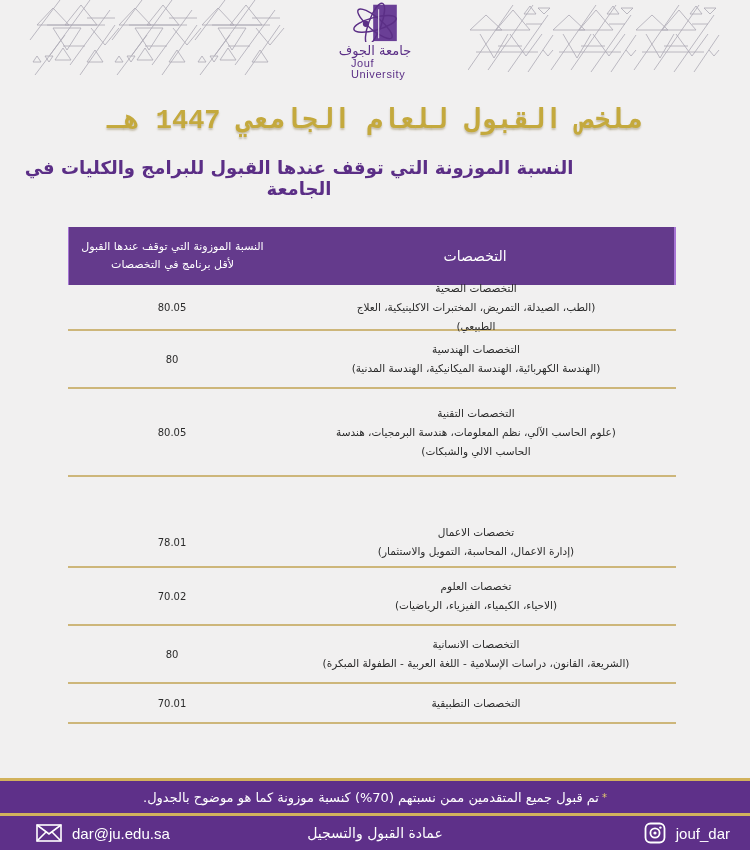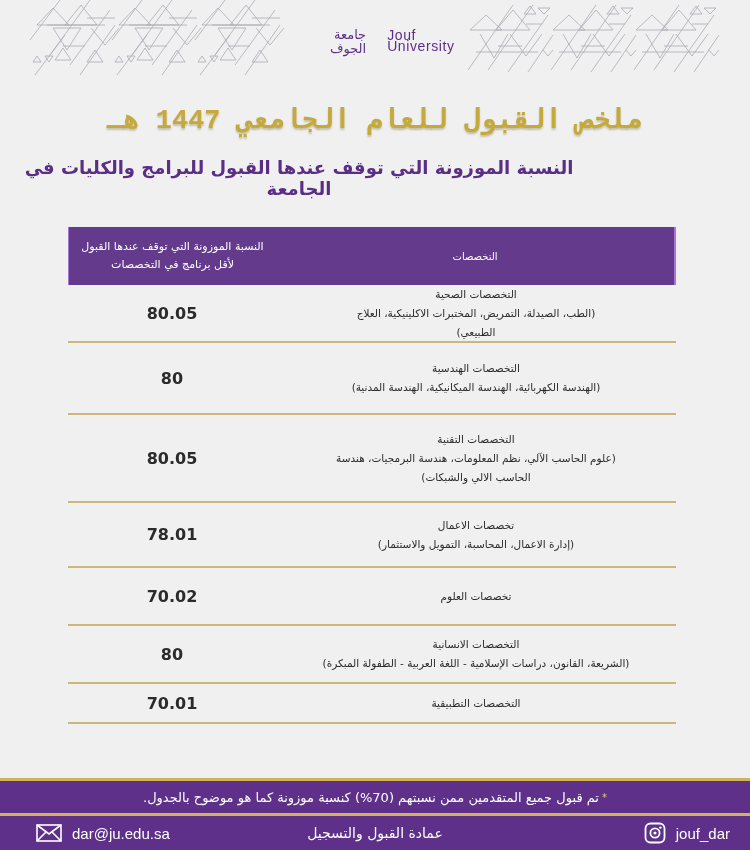--- a/index.html
+++ b/index.html
@@ -8,25 +8,25 @@
       background: #f1f0f0;
       font-family: "DejaVu Sans", sans-serif;
       position: relative;
       color: #2a2a2a;
     }
     .pattern { position: absolute; top: 0; }
     .pattern-left { left: 25px; }
     .pattern-right { left: 468px; }
     .logo {
       position: absolute; left: 330px; top: 2px; width: 90px; height: 78px;
-      display: flex; flex-direction: row; align-items: center;
+      display: flex; flex-direction: column; align-items: center;
     }
     .logo-mark { width: 64px; height: 44px; position: relative; }
     .logo-ar { font-size: 13px; color: #5b2f86; margin-top: 2px; line-height: 14px; direction: rtl; }
-    .logo-en { font-size: 14px; color: #5b2f86; letter-spacing: 0.6px; line-height: 11px; font-family: "Liberation Sans", sans-serif; margin-left: 21px; }
+    .logo-en { font-size: 11px; color: #5b2f86; letter-spacing: 0.6px; line-height: 11px; font-family: "Liberation Sans", sans-serif; margin-left: 21px; }
 
     .title {
       position: absolute; top: 103px; left: 0; width: 750px; text-align: center;
       font-size: 27px; font-weight: bold; color: #c4a93d; direction: rtl;
       text-shadow: 0 2px 2px rgba(120,100,40,0.35);
       font-family: Liberation Mono, monospace;
     }
     .subtitle {
       position: absolute; top: 157px; left: 0; width: 598px; text-align: center;
       font-size: 18px; font-weight: bold; color: #5b2e86; direction: rtl;
@@ -34,38 +34,38 @@
 
     .table {
       position: absolute; left: 68px; top: 227px; width: 608px; direction: rtl;
     }
     .thead {
       display: flex; background: #643a8c; height: 58px; color: #ffffff;
       border-right: 2px solid #a775d4; border-left: 1px solid #a775d4;
     }
     .th-spec {
       width: 400px; display: flex; align-items: center; justify-content: center;
-      font-size: 10px;
+      font-size: 14px;
     }
     .th-score {
       width: 208px; display: flex; align-items: center; justify-content: center;
       font-size: 11px; text-align: center; line-height: 18px; padding: 0 10px;
     }
     .row {
       display: flex; border-bottom: 2.5px solid #cdb67a;
     }
     .cell-spec {
       width: 400px; text-align: center; font-size: 10.5px; line-height: 19px;
       color: #2b2b2b; display: flex; flex-direction: column; justify-content: center;
       padding: 0 60px;
     }
     .cell-spec .name { font-weight: normal; }
     .cell-score {
       width: 208px; display: flex; align-items: center; justify-content: center;
-      font-size: 16px; font-weight: bold; color: #2b2b2b; direction: ltr;
+      font-size: 10px; font-weight: normal; color: #2b2b2b; direction: ltr;
     }
 
     .note-bar {
       position: absolute; left: 0; top: 778px; width: 750px; height: 38px;
       background: #5e3089;
       border-top: 3px solid #d2b25c; border-bottom: 3px solid #d2b25c;
       display: flex; align-items: center; justify-content: center;
       color: #ffffff; font-size: 13px; direction: rtl;
     }
     .note-bar .star { color: #e3c96e; font-size: 10px; margin-left: 3px; vertical-align: super; }
@@ -141,55 +141,56 @@
 
 <h1 class="title">ملخص القبول للعام الجامعي 1447 هـ</h1>
 <h2 class="subtitle">النسبة الموزونة التي توقف عندها القبول للبرامج والكليات في الجامعة</h2>
 
 <div class="table">
   <div class="thead">
     <div class="th-spec">التخصصات</div>
     <div class="th-score">النسبة الموزونة التي توقف عندها القبول لأقل برنامج في التخصصات</div>
   </div>
 
-  <div class="row" style="height:58px;">
+  <div class="row" style="height:46px;">
     <div class="cell-spec">
       <span class="name">التخصصات الصحية</span>
       <span class="details">(الطب، الصيدلة، التمريض، المختبرات الاكلينيكية، العلاج الطبيعي)</span>
     </div>
     <div class="cell-score">80.05</div>
   </div>
 
-  <div class="row" style="height:72px;">
+  <div class="row" style="height:58px;">
     <div class="cell-spec">
       <span class="name">التخصصات الهندسية</span>
       <span class="details">(الهندسة الكهربائية، الهندسة الميكانيكية، الهندسة المدنية)</span>
     </div>
     <div class="cell-score">80</div>
   </div>
 
   <div class="row" style="height:88px;">
     <div class="cell-spec">
       <span class="name">التخصصات التقنية</span>
       <span class="details">(علوم الحاسب الآلي، نظم المعلومات، هندسة البرمجيات، هندسة الحاسب الالي والشبكات)</span>
     </div>
     <div class="cell-score">80.05</div>
   </div>
 
-  <div class="row" style="height:65px;">
+  <div class="row" style="height:50px;margin-top:41px;">
     <div class="cell-spec">
       <span class="name">تخصصات الاعمال</span>
       <span class="details">(إدارة الاعمال، المحاسبة، التمويل والاستثمار)</span>
     </div>
     <div class="cell-score">78.01</div>
   </div>
 
   <div class="row" style="height:58px;">
     <div class="cell-spec">
       <span class="name">تخصصات العلوم</span>
+      <span class="details">(الاحياء، الكيمياء، الفيزياء، الرياضيات)</span>
     </div>
     <div class="cell-score">70.02</div>
   </div>
 
   <div class="row" style="height:58px;">
     <div class="cell-spec" style="padding:0 20px;">
       <span class="name">التخصصات الانسانية</span>
       <span class="details">(الشريعة، القانون، دراسات الإسلامية - اللغة العربية - الطفولة المبكرة)</span>
     </div>
     <div class="cell-score">80</div>

